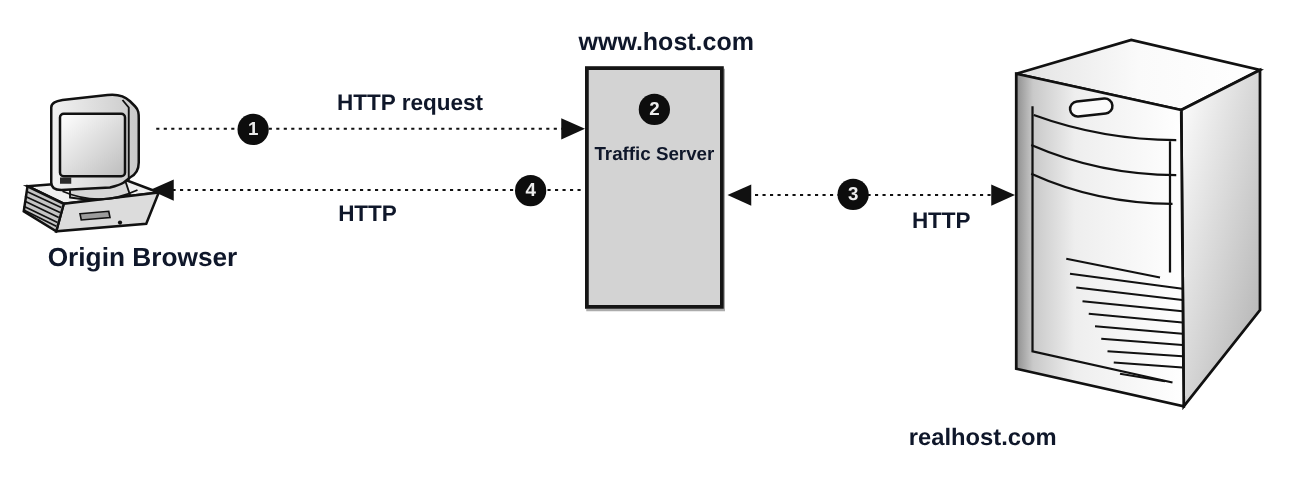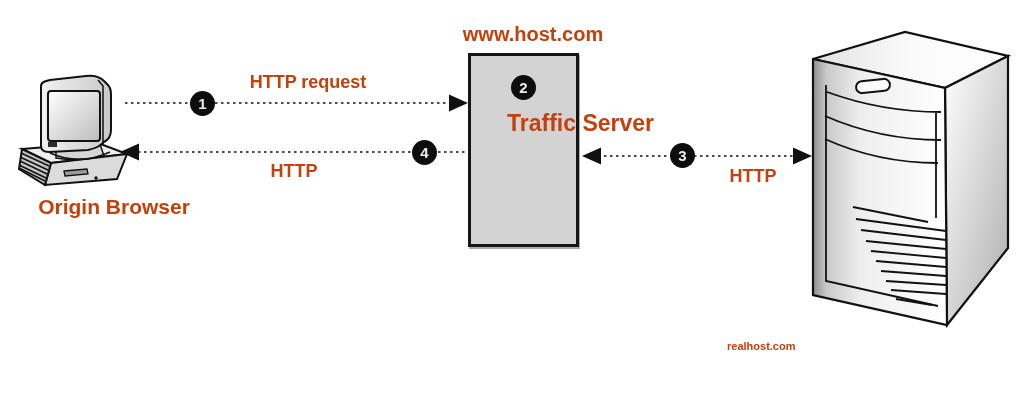--- a/index.html
+++ b/index.html
@@ -1,35 +1,35 @@
 <!DOCTYPE html>
 <html><head>
 <meta charset="utf-8">
 <style>
   html,body{margin:0;padding:0;background:#fff;}
   .stage{
     position:relative;width:1035px;height:403px;background:#ffffff;
     font-family:"Liberation Sans", sans-serif;color:#0b0b0b;overflow:hidden;
   }
   svg{position:absolute;left:0;top:0;}
-  .lbl{position:absolute;font-weight:bold;white-space:nowrap;color:#c2410c;}
+  .lbl{position:absolute;font-weight:bold;white-space:nowrap;color:#0f172a;}
   .lbl.center{text-align:center;}
   .hostname-top{left:433px;top:23px;width:200px;font-size:20px;}
-  .http-request{left:208px;top:72px;width:200px;font-size:18px;}
+  .http-request{left:228px;top:72px;width:200px;font-size:18px;}
   .http-response{left:244px;top:161px;width:100px;font-size:18px;}
   .http-origin{left:703px;top:166px;width:100px;font-size:18px;}
   .client-label{left:14px;top:195px;width:200px;font-size:21px;}
   .origin-label{left:727px;top:313px;font-size:21px;}
-  .origin-hostname{left:727px;top:340px;font-size:11px;}
+  .origin-hostname{left:727px;top:340px;font-size:19px;}
   .ts-box{
     position:absolute;left:468px;top:53px;width:111px;height:194px;
     box-sizing:border-box;background:#d3d3d3;border:3px solid #151515;
     box-shadow:1px 2px 0 rgba(70,70,70,.45);
   }
-  .ts-label{left:468px;top:110px;width:111px;font-size:23px;line-height:27px;padding-left:39px;}
+  .ts-label{left:468px;top:110px;width:111px;font-size:15px;line-height:27px;text-align:center;}
   .badge{
     position:absolute;width:25px;height:25px;border-radius:50%;
     background:#0d0d0d;color:#ececec;display:flex;align-items:center;justify-content:center;
     font-weight:bold;font-size:15px;line-height:1;
   }
   .badge-1{left:190px;top:91px;}
   .badge-2{left:511px;top:75px;}
   .badge-3{left:670px;top:143px;}
   .badge-4{left:412px;top:140px;}
 </style>

